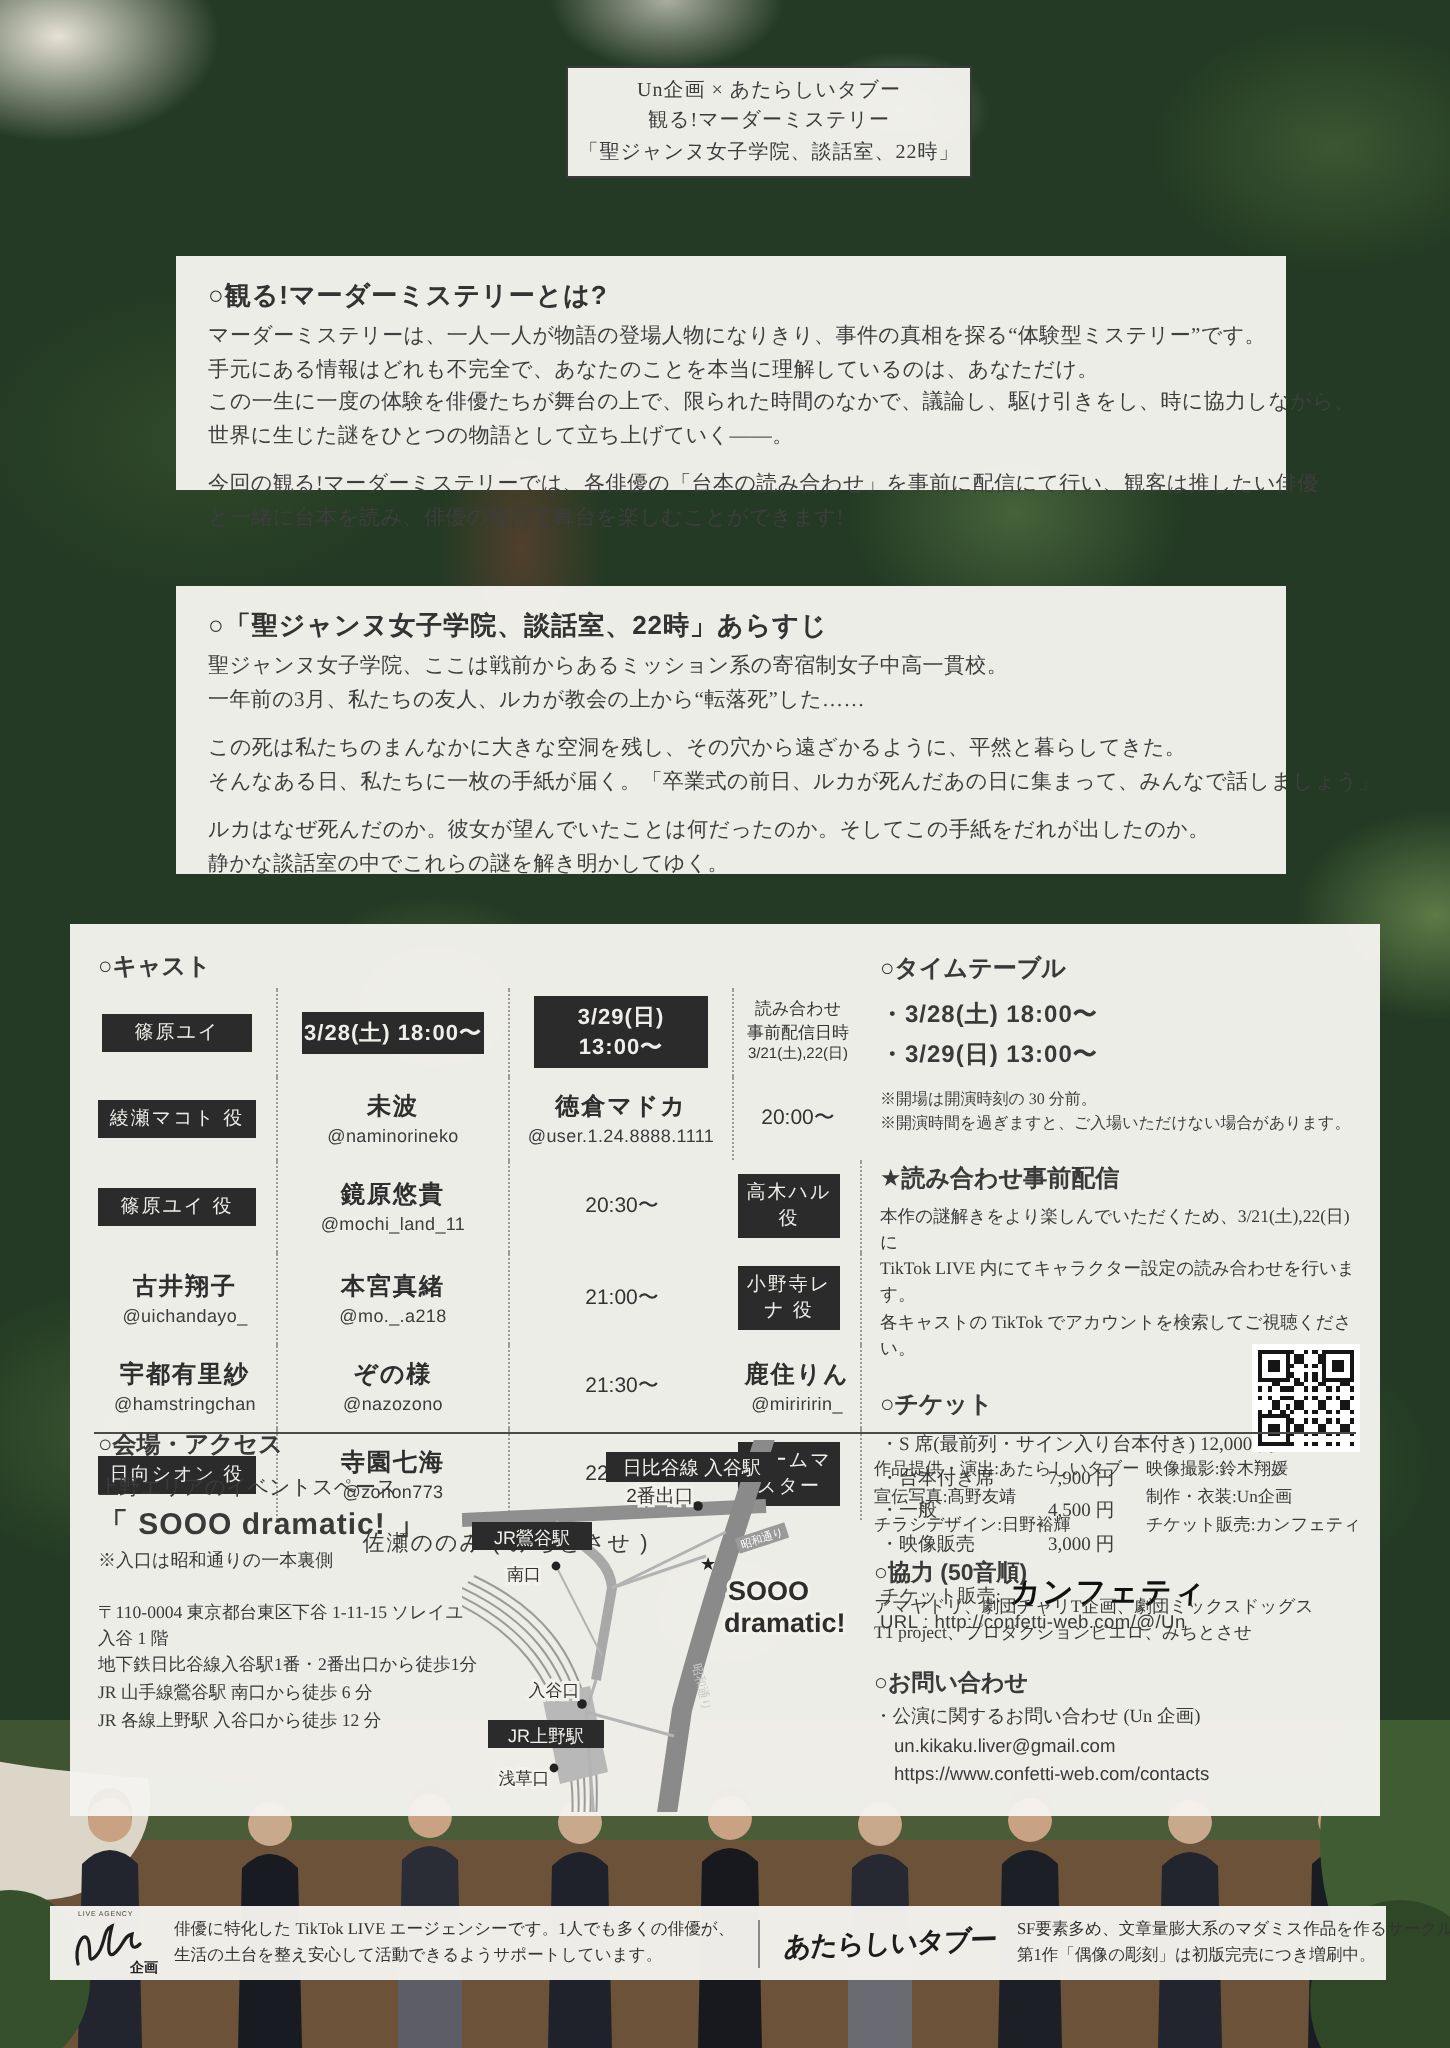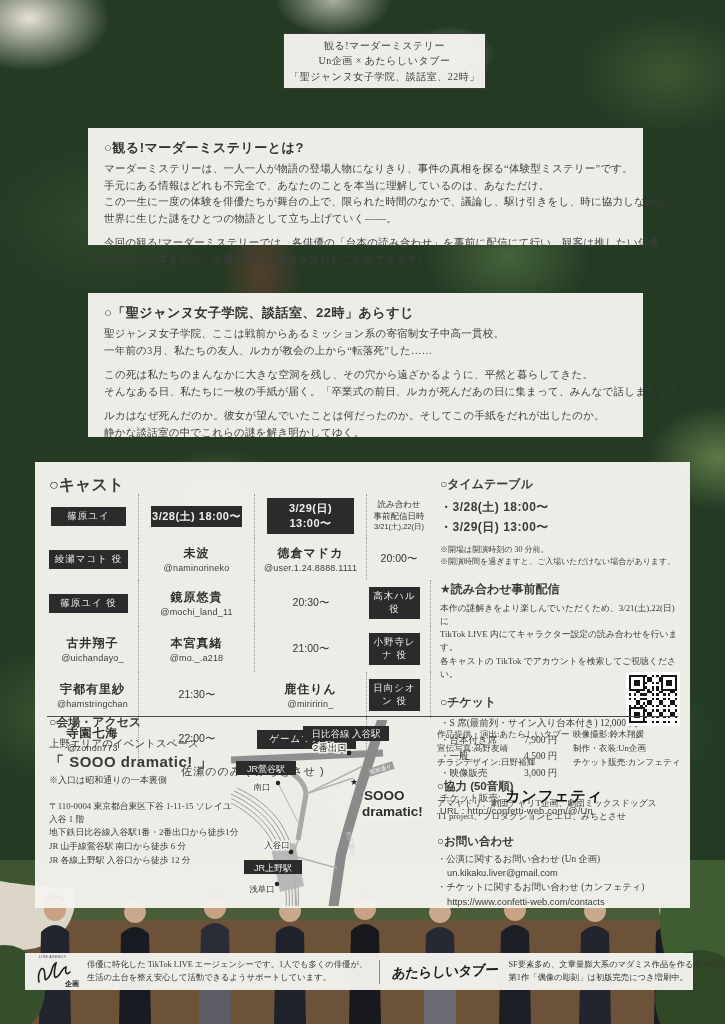--- a/index.html
+++ b/index.html
@@ -32,21 +32,21 @@
   #title-box div{font-size:10px;line-height:1.55;color:#3c3c3c;letter-spacing:.5px;}
   
   #about-box{left:88px;top:128px;width:555px;height:117px;padding:0;box-sizing:border-box;}
   #synopsis-box{left:88px;top:293px;width:555px;height:144px;box-sizing:border-box;}
   .introbody{font-size:10.5px;line-height:1.58;color:#3e3e3e;letter-spacing:.2px;}
   .introbody div{white-space:nowrap;}
   .pad{padding:11px 16px;}
   .pgap{height:8px;}
   
   #main-box{left:35px;top:462px;width:655px;height:446px;box-sizing:border-box;}
-  #cast-heading{position:absolute;left:14px;top:13px;font-size:16px;font-weight:bold;}
+  #cast-heading{position:absolute;left:14px;top:13px;font-size:12px;font-weight:bold;}
   
   #cast-table{position:absolute;left:12px;top:32px;display:grid;
      grid-template-columns:92px 116px 112px 64px;grid-auto-rows:auto;align-items:center;}
   .ct-cell{text-align:center;padding:4px 2px;}
   .sep{border-right:1px dotted #9a9a9a;align-self:stretch;display:flex;flex-direction:column;justify-content:center;}
   .roletag{background:#2b2b2b;color:#efeeea;font-size:9.5px;padding:3px 0;display:block;margin:0 10px 0 2px;text-align:center;letter-spacing:1px;}
   .datetag{background:#2b2b2b;color:#efeeea;font-size:11px;font-weight:bold;padding:3px 0;display:block;margin:0 10px;text-align:center;letter-spacing:.5px;}
   .castname{font-size:12px;font-weight:bold;color:#2f2f2f;letter-spacing:1px;}
   .casthandle{font-size:9px;color:#3c3c3c;letter-spacing:.2px;margin-top:1px;}
   .casttime{font-size:10.5px;color:#333;}
@@ -151,22 +151,22 @@
         <circle cx="670" cy="50" r="11" fill="#c8a283"></circle>
         <path d="M659,50 a11,11 0 0 1 22,0 l0,-4 a11,12 0 0 0 -22,0 Z" fill="#3a2b20"></path>
       </g>
   </g>
   <ellipse cx="712" cy="60" rx="52" ry="85" fill="#3f5c33"></ellipse>
   <ellipse cx="700" cy="140" rx="45" ry="50" fill="#2f4727"></ellipse>
   <ellipse cx="5" cy="130" rx="40" ry="45" fill="#35502b"></ellipse>
 </svg>
 
 <div id="title-box" class="paperbox serif">
+  <div>Un企画 × あたらしいタブー</div>
   <div>観る!マーダーミステリー</div>
-  <div>Un企画 × あたらしいタブー</div>
   <div>「聖ジャンヌ女子学院、談話室、22時」</div>
 </div>
 
 <div id="about-box" class="paperbox">
   <div class="pad">
     <div class="oheading">○観る!マーダーミステリーとは?</div>
     <div class="introbody serif" style="margin-top:4px;">
       <div>マーダーミステリーは、一人一人が物語の登場人物になりきり、事件の真相を探る“体験型ミステリー”です。</div>
       <div>手元にある情報はどれも不完全で、あなたのことを本当に理解しているのは、あなただけ。</div>
       <div>この一生に一度の体験を俳優たちが舞台の上で、限られた時間のなかで、議論し、駆け引きをし、時に協力しながら、</div>
@@ -248,20 +248,24 @@
         <div class="casthandle">@mo._.a218</div>
       </div>
     <div class="ct-cell casttime">21:00〜</div>
 
     <div class="ct-cell sep rowpad">
         <span class="roletag">小野寺レナ 役</span>
       </div>
     <div class="ct-cell sep rowpad">
         <div class="castname">宇都有里紗</div>
         <div class="casthandle">@hamstringchan</div>
+      </div>
+    <div class="ct-cell sep rowpad">
+        <div class="castname">ぞの様</div>
+        <div class="casthandle">@nazozono</div>
       </div>
     <div class="ct-cell casttime">21:30〜</div>
 
     <div class="ct-cell sep rowpad">
         <div class="castname">鹿住りん</div>
         <div class="casthandle">@miriririn_</div>
       </div>
     <div class="ct-cell sep rowpad">
         <span class="roletag">日向シオン 役</span>
       </div>
@@ -562,21 +566,20 @@
       <div>チケット販売:カンフェティ</div>
     </div>
     <div class="gapper"></div>
     <div class="sm-h">○協力 (50音順)</div>
     <div class="rc-line serif">アマヤドリ、劇団チャリT企画、劇団ミックスドッグス</div>
     <div class="rc-line serif">T1 project、プロダクションピエロ、みちとさせ</div>
     <div class="gapper"></div>
     <div class="sm-h">○お問い合わせ</div>
     <div class="contact-line serif">・公演に関するお問い合わせ (Un 企画)</div>
     <div class="contact-line contact-ind">un.kikaku.liver@gmail.com</div>
-    <div class="contact-line serif">・チケットに関するお問い合わせ (カンフェティ)</div>
     <div class="contact-line contact-ind">https://www.confetti-web.com/contacts</div>
   </div>
 </div>
 
 <div id="footer-bar" class="paperbox">
   <div id="un-logo">
     <span class="tiny">LIVE AGENCY</span>
     <svg width="44" height="30" viewBox="0 0 44 30" style="position:absolute;left:0;top:3px;">
       <path d="M4,24 C2,15 7,7 9,12 C11,17 8,25 13,20 C18,15 16,7 21,5 C19,13 18,23 23,18 C27,14 27,10 31,9 C30,14 31,18 35,14" fill="none" stroke="#1e1e1e" stroke-width="1.6" stroke-linecap="round"></path>
     </svg>

